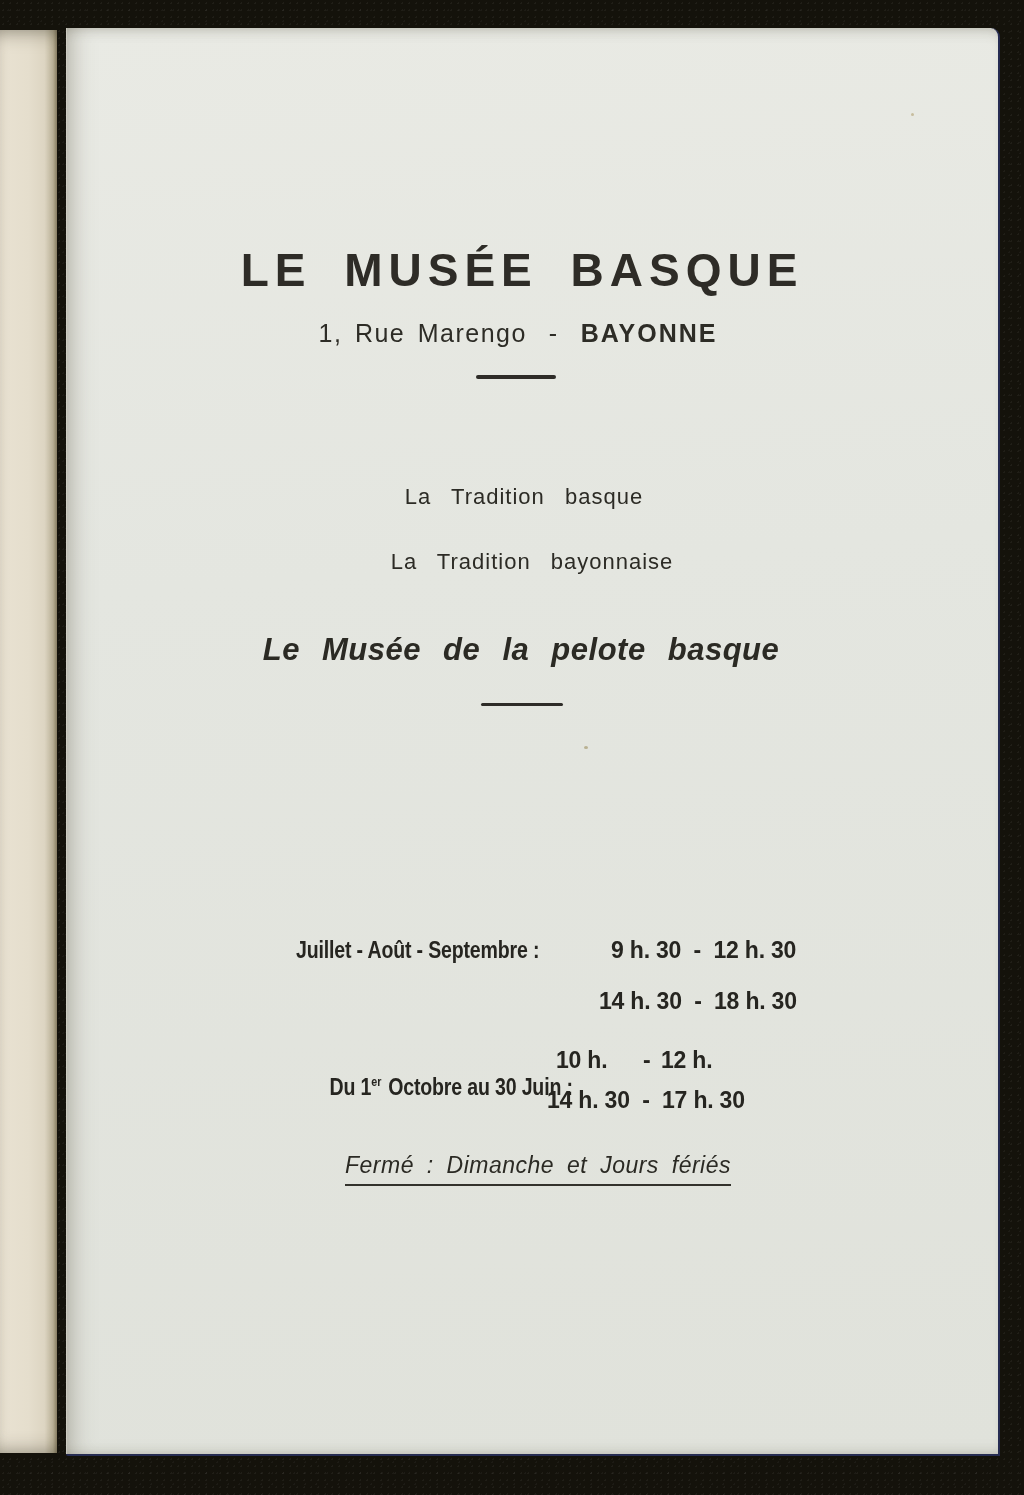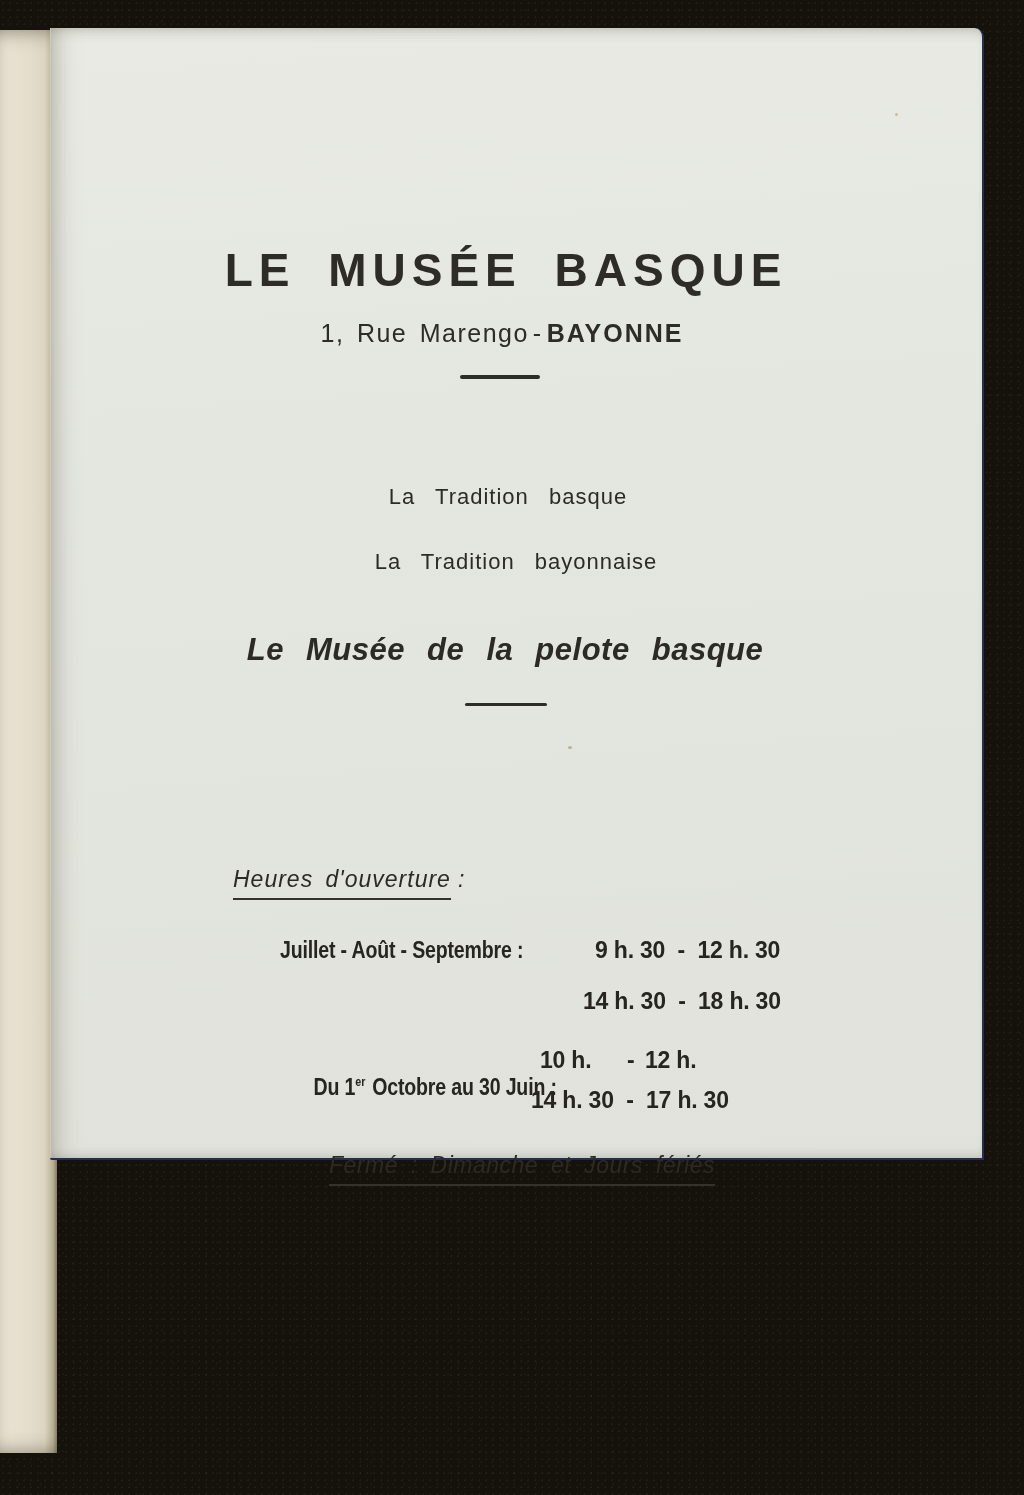--- a/index.html
+++ b/index.html
@@ -24,41 +24,41 @@
   }
   .scan{position:absolute;inset:0;}
   
   .cover-strip{
     position:absolute;left:0;top:30px;width:57px;height:1423px;
     background:linear-gradient(90deg,#e9e2d2 0%,#e5decd 50%,#ddd5c2 78%,#bdb49a 93%,#8f8569 100%);
     box-shadow:inset 0 14px 18px -12px rgba(60,55,40,.5), inset 0 -14px 18px -12px rgba(60,55,40,.45);
   }
   
   .page{
-    position:absolute;left:50px;top:28px;width:934px;height:1132px;
+    position:absolute;left:66px;top:28px;width:934px;height:1428px;
     background:linear-gradient(176deg,#e9eae4 0%,var(--paper) 38%,#e0e2db 100%);
     border-right:2px solid var(--edge-blue);
     border-bottom:2px solid var(--edge-blue);
     border-top-right-radius:9px;
     border-bottom-left-radius:2px;
     box-shadow:
       inset 18px 0 26px -16px rgba(100,94,76,.5),
       inset 1px 0 0 rgba(250,250,244,.8),
       inset 0 10px 14px -10px rgba(90,86,70,.35),
       inset 0 -8px 12px -9px rgba(90,86,70,.3);
   }
   .page > *{position:absolute;}
   .centered{transform:translateX(-50%);white-space:nowrap;}
 
   .title{
     left:456px;top:215px;
     font-size:46px;font-weight:700;letter-spacing:6px;word-spacing:14px;
     color:#2e2c27;
   }
-  .address{left:452px;top:291px;font-size:25px;letter-spacing:1.5px;word-spacing:4px;display:flex;gap:4px;color:#2d2c26;}
+  .address{left:452px;top:291px;font-size:25px;letter-spacing:1.5px;word-spacing:4px;display:flex;gap:22px;color:#2d2c26;}
   .address .city{font-weight:700;letter-spacing:2px;}
   .rule{background:#2e2c28;border-radius:2px;transform:translateX(-50%);}
   .rule-1{left:450px;top:347px;width:80px;height:4px;}
   .rule-2{left:456px;top:675px;width:82px;height:3px;}
   .trad{font-size:22px;letter-spacing:1px;word-spacing:13px;color:#2c2b25;}
   .trad-1{left:458px;top:456px;}
   .trad-2{left:458px;top:521px;margin-left:8px;}
   .pelote{
     left:455px;top:604px;
     font-size:31px;font-weight:700;font-style:italic;
@@ -108,23 +108,20 @@
     <div class="rule rule-1"></div>
 
     <div class="trad trad-1 centered">La Tradition basque</div>
 
     <div class="trad trad-2 centered">La Tradition bayonnaise</div>
 
     <div class="pelote centered">Le Musée de la pelote basque</div>
 
     <div class="rule rule-2"></div>
 
-    <div class="heures">
-      <span class="underlined">Heures d'ouverture</span><span class="colon">:</span>
-    </div>
 
     <div class="sched condensed s1-label">Juillet - Août - Septembre :</div>
     <div class="sched s1-times1">9 h. 30  -  12 h. 30</div>
     <div class="sched s1-times2">14 h. 30  -  18 h. 30</div>
 
     <div class="sched condensed s2-label">
       <span>Du 1</span><sup>er</sup><span class="suffix">Octobre au 30 Juin :</span>
     </div>
     <div class="sched s2-open">10 h.</div>
     <div class="sched s2-dash">-</div>

